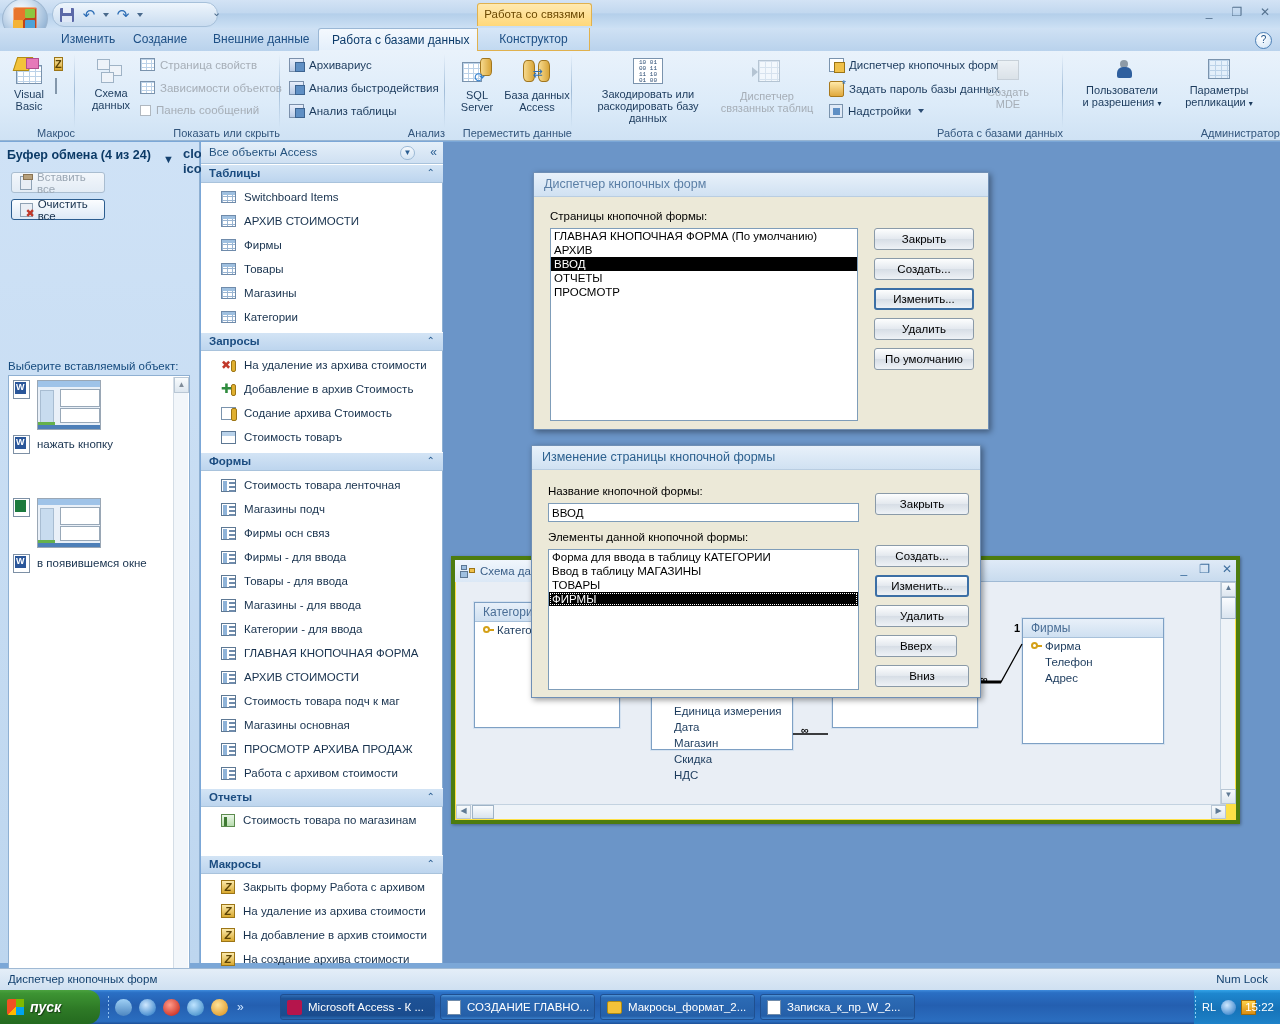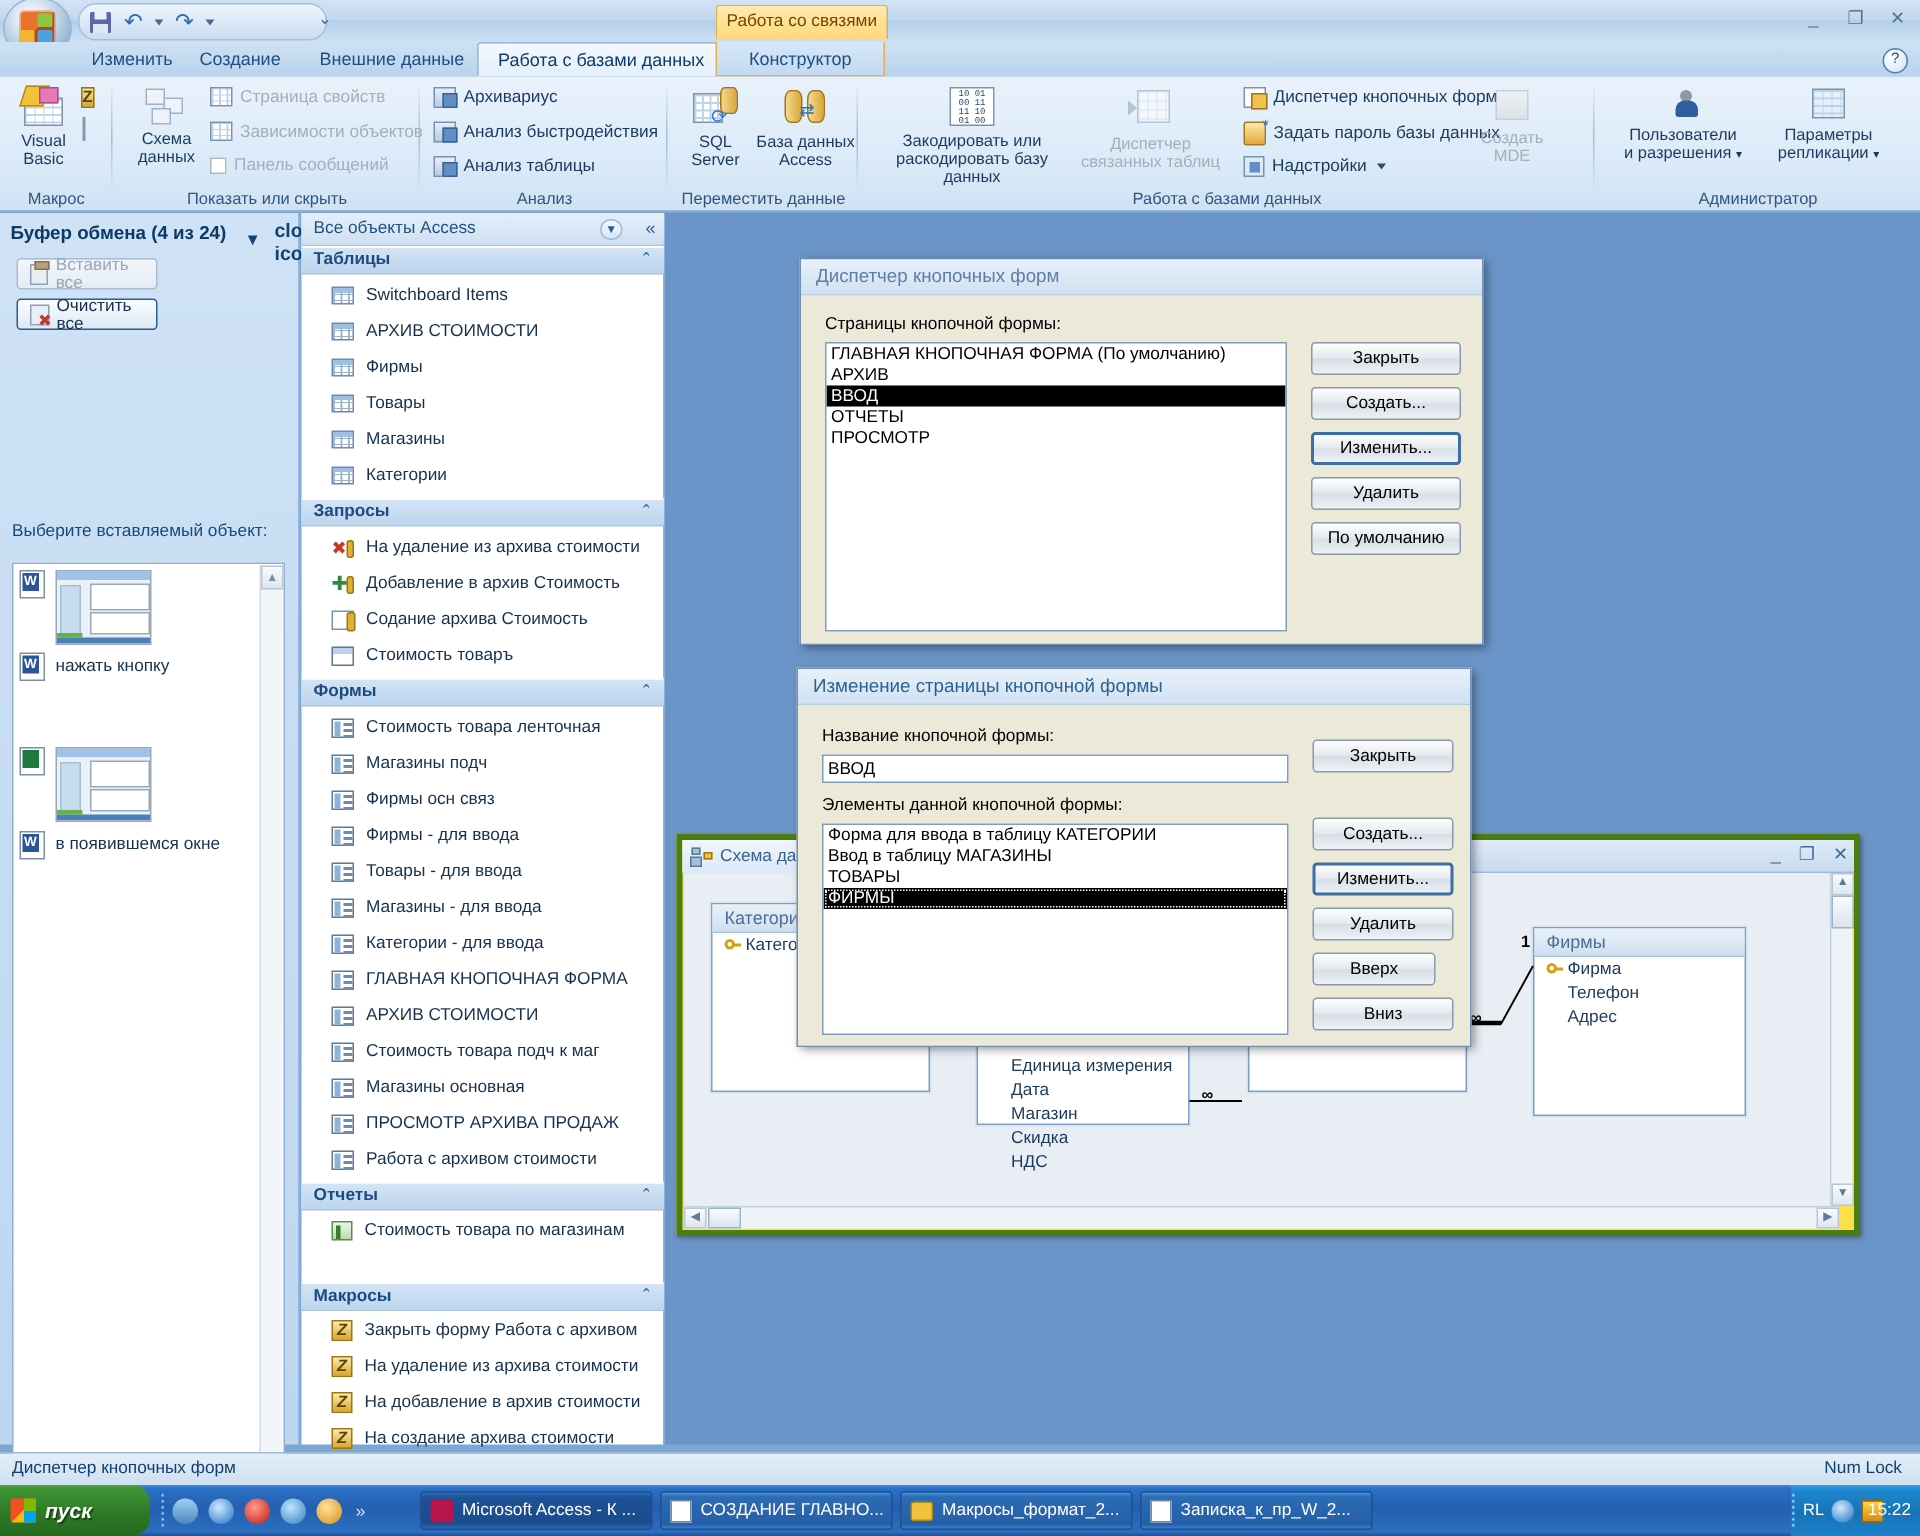--- a/index.html
+++ b/index.html
@@ -88,21 +88,21 @@
     color:#1d4f85;font-size:10px;text-align:center;line-height:14px;}
 
   
   .ribbon{
     position:absolute;left:0;top:51px;width:1280px;height:89px;
     background:linear-gradient(to bottom,#e9f2fb 0%,#dcebf9 60%,#cfe2f4 100%);
     border-bottom:1px solid #96b4d2;
   }
   .rgroup{position:absolute;top:0;height:89px;}
   .rgroup .glabel{
-    position:absolute;bottom:1px;left:0;width:100%;text-align:center;
+    position:absolute;bottom:1px;left:0;width:100%;text-align:right;
     color:#32557c;font-size:11px;
   }
   .rgroup .gsep{position:absolute;right:0;top:3px;width:1px;height:74px;
     background:linear-gradient(to bottom,rgba(150,180,210,0),rgba(150,180,210,.85),rgba(150,180,210,0));}
   .bigbtn{position:absolute;text-align:center;color:#1b3a5c;font-size:11px;line-height:12px;}
   .smallitem{position:absolute;display:flex;align-items:center;gap:5px;color:#1b3a5c;font-size:11.5px;white-space:nowrap;}
   .smallitem.dis{color:#a6aeb7;}
   .ic{flex:none;display:inline-block;}
 
   
@@ -170,21 +170,21 @@
     position:absolute;height:21px;background:linear-gradient(to bottom,#fbfdff,#dde9f6);
     border:1px solid #7fa4c8;border-radius:3px;box-sizing:border-box;
     display:flex;align-items:center;gap:5px;padding:0 8px;color:#17314d;font-size:11.5px;
   }
   .clipbtn.dis{color:#9aa6b3;border-color:#a9bdd0;background:linear-gradient(to bottom,#f2f6fb,#e3ecf5);}
   .clipbtn.strong{border:1px solid #2c5d8f;}
   .ic-paste{width:14px;height:14px;background:#e9eef5;border:1px solid #8fa2b5;box-sizing:border-box;position:relative;}
   .ic-paste:after{content:"";position:absolute;left:2px;top:-3px;width:8px;height:4px;background:#b7a07c;border:1px solid #8a7352;}
   .ic-clear{width:15px;height:14px;background:#e9eef5;border:1px solid #8fa2b5;box-sizing:border-box;position:relative;}
   .ic-clear:after{content:"✖";position:absolute;right:-3px;bottom:-4px;color:#c0392b;font-size:11px;font-weight:bold;}
-  .clip-sub{position:absolute;left:8px;top:206px;color:#154a7d;font-size:11.5px;}
+  .clip-sub{position:absolute;left:8px;top:218px;color:#154a7d;font-size:11.5px;}
   .clip-list{
     position:absolute;left:8px;top:233px;width:182px;height:690px;
     background:#fff;border:1px solid #8fb0d2;box-sizing:border-box;overflow:hidden;
   }
   .clip-item{position:absolute;left:4px;display:flex;align-items:flex-start;gap:7px;}
   .ic-word{width:17px;height:19px;background:#fff;border:1px solid #7d90a5;box-sizing:border-box;position:relative;}
   .ic-word:before{content:"";position:absolute;left:1px;top:1px;width:11px;height:12px;background:#2a5699;}
   .ic-word:after{content:"W";position:absolute;left:2px;top:0px;color:#fff;font-size:9px;font-weight:bold;line-height:13px;}
   .ic-word.img:before{background:#1c7a3e;}
   .ic-word.img:after{content:"";background:none;}

